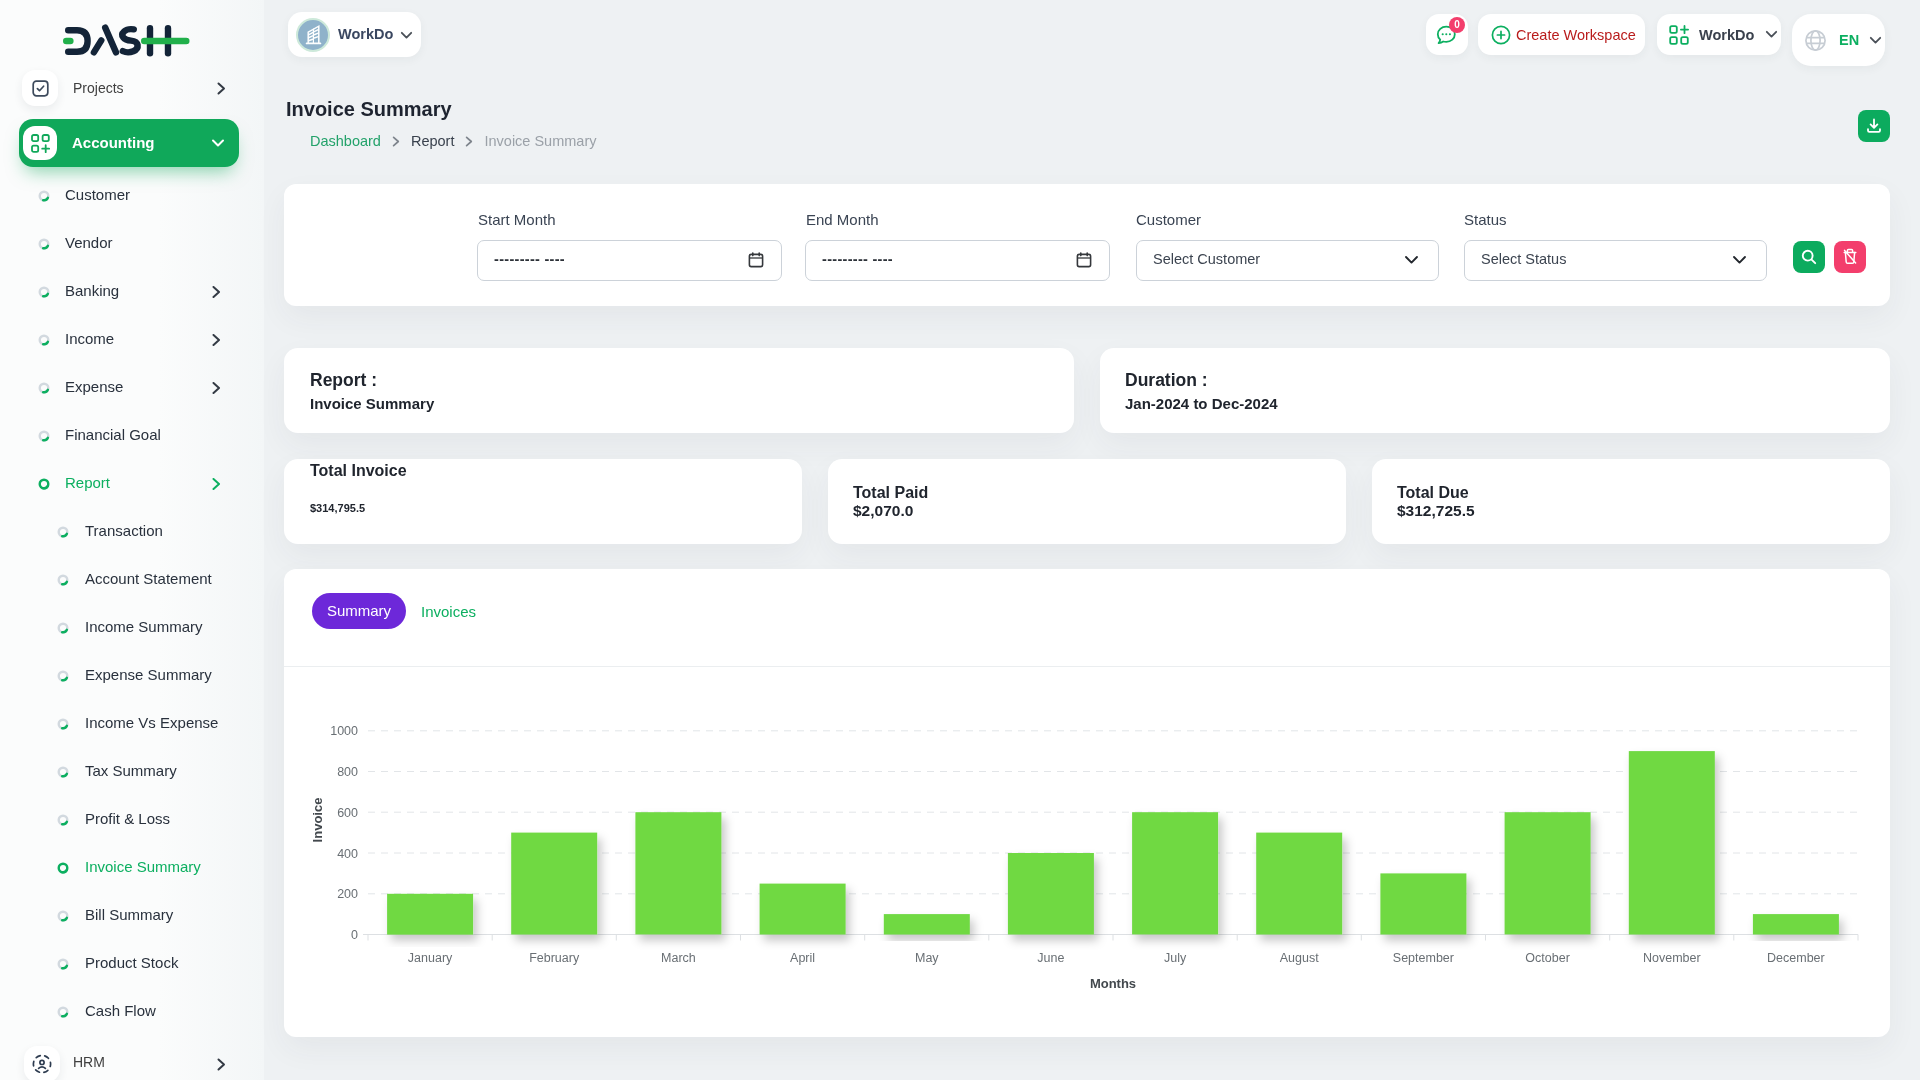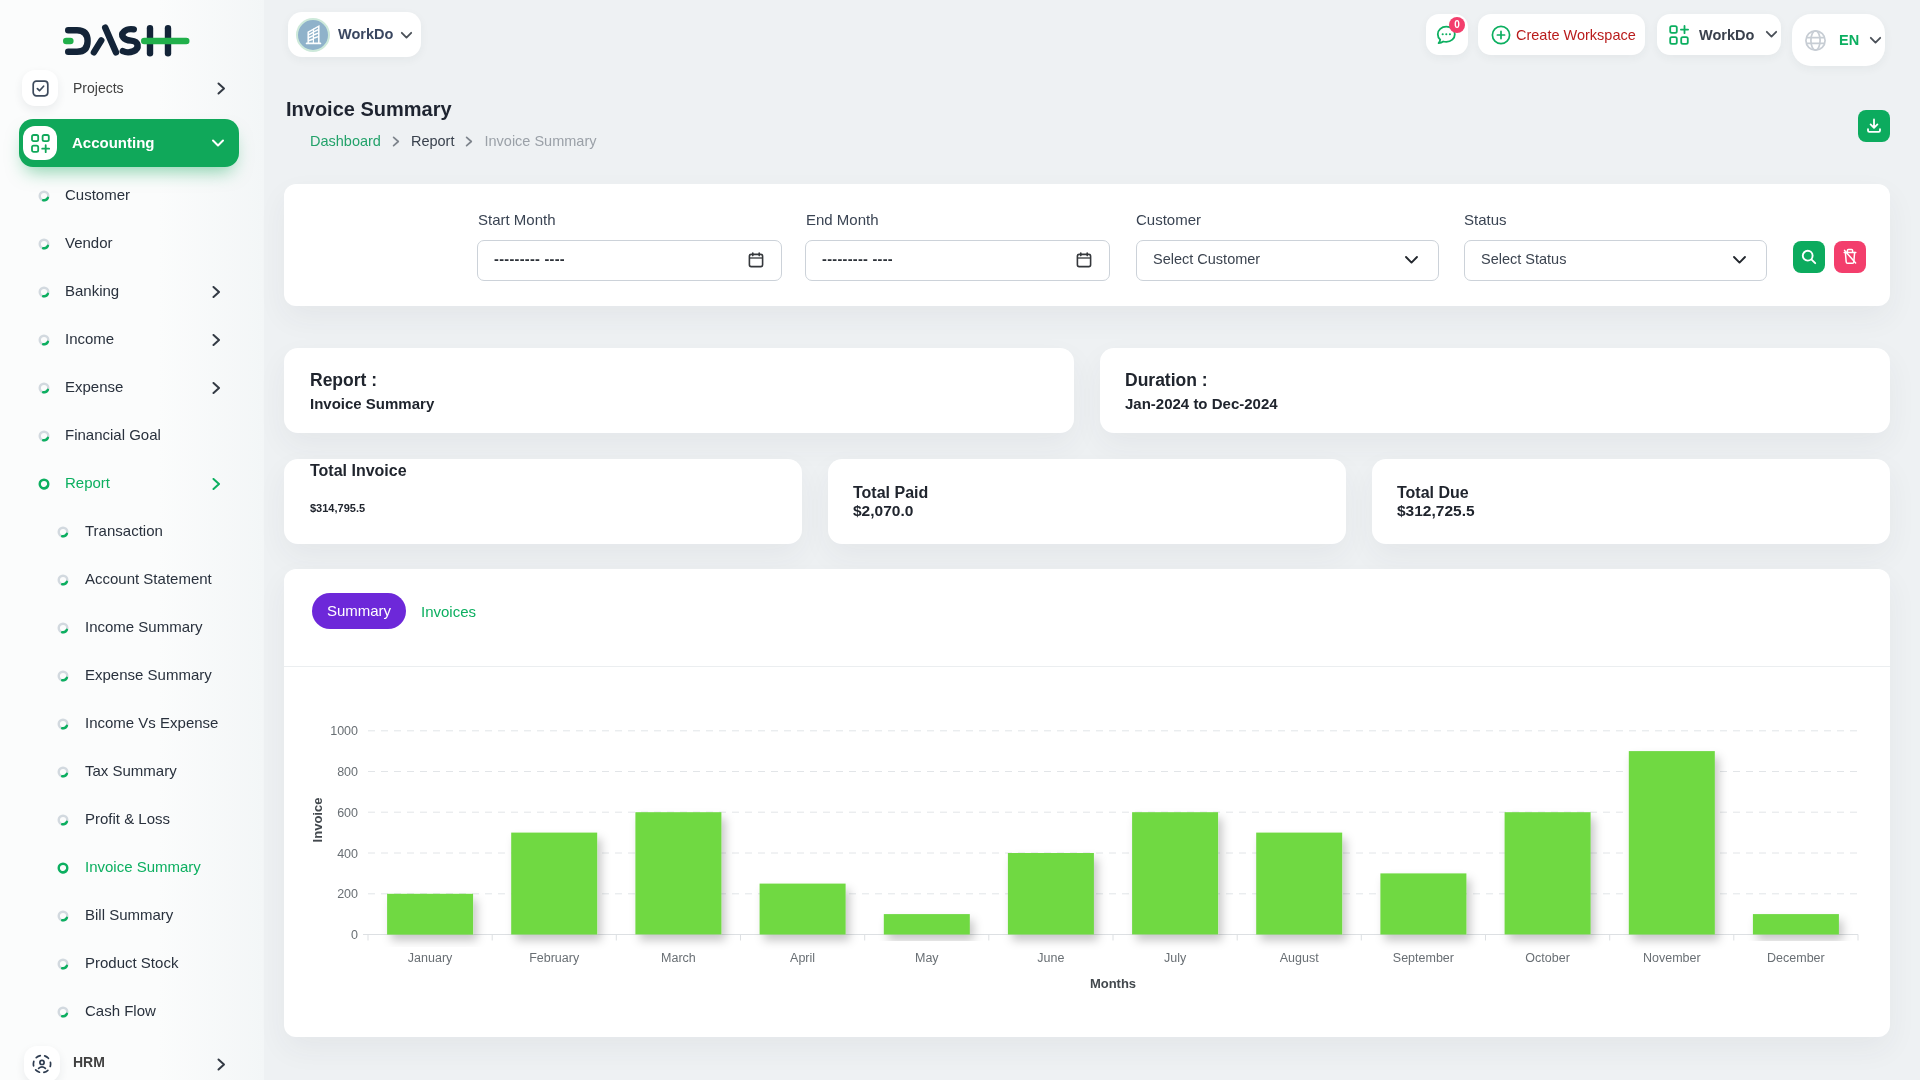--- a/index.html
+++ b/index.html
@@ -165,21 +165,21 @@
     <circle cx="6" cy="6" r="4.3" stroke="#0caf60" stroke-width="2.4" stroke-dasharray="5.5 21.5" stroke-linecap="round" transform="rotate(25 6 6)"></circle>
   </svg>
 <div class="abs sub-label" style="left:85px;top:1002px;">Cash Flow</div>
 <div class="chip" style="left:24px;top:1046px;width:36px;height:36px;border-radius:13px;">
   <svg width="22" height="22" viewBox="0 0 22 22" fill="none" stroke="#2e3c50" stroke-width="1.7" stroke-linecap="round">
     <circle cx="11" cy="11" r="8.6" stroke-dasharray="4.5 4.5" stroke-dashoffset="2"></circle>
     <circle cx="11" cy="9.4" r="2.1"></circle>
     <path d="M7.6 15.4 Q11 12.4 14.4 15.4"></path>
   </svg>
 </div>
-<div class="abs mi-label" style="left:73px;top:1054px;font-weight:bold;">HRM</div>
+<div class="abs mi-label" style="left:73px;top:1054px;">HRM</div>
 <svg class="abs" style="left:216px;top:1058px" width="11" height="13" viewBox="0 0 11 13" fill="none" stroke="#333a44" stroke-width="2" stroke-linecap="round" stroke-linejoin="round">
     <path d="M2.5 1.5 L8 6.5 L2.5 11.5"></path>
   </svg>
 
 <div class="hbtn" style="left:288px;top:12px;width:133px;height:45px;border-radius:14px;">
   <div style="position:absolute;left:8px;top:5.5px;width:34px;height:34px;border-radius:50%;background:#8fb2ca;border:2px solid #cde9da;overflow:hidden;">
     <svg width="30" height="30" viewBox="0 0 30 30" style="position:absolute;left:0;top:0">
       <g stroke="#fdfefe" fill="none" stroke-width="1.5" stroke-linecap="round">
         <path d="M10.2 23 V12.2 L20.8 6.2 V23"></path>
         <path d="M15.4 9.2 V23" stroke-width="1.2"></path>

